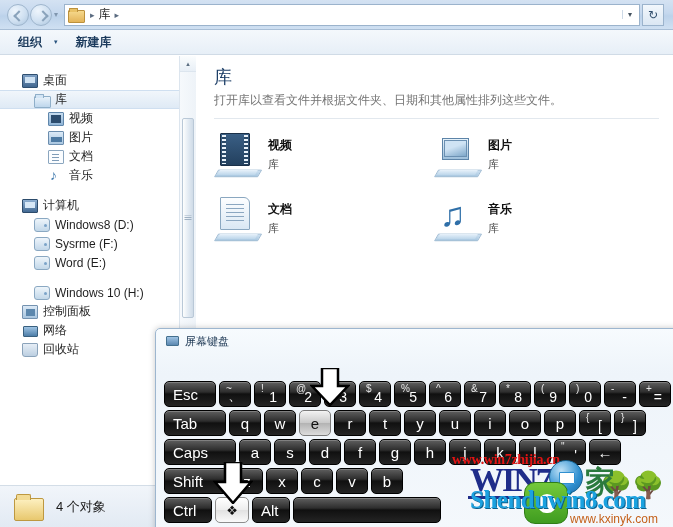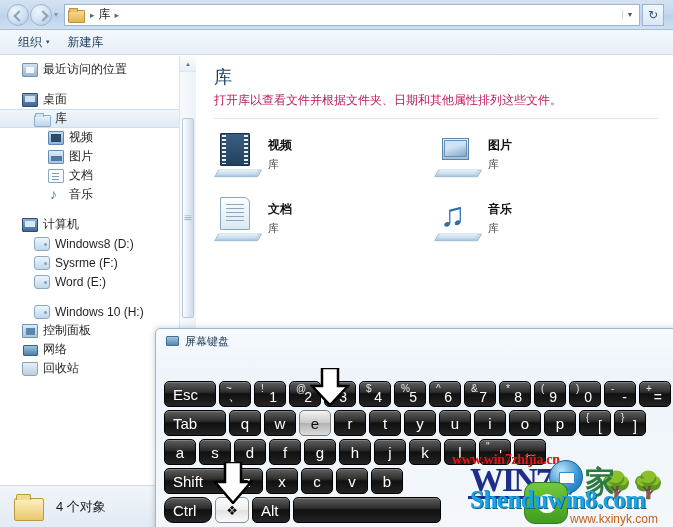--- a/index.html
+++ b/index.html
@@ -59,21 +59,21 @@
     border: 1px solid #9bb3cc; color:#33506e; font-size:12px;
     display:flex; align-items:center; justify-content:center;
   }
   .ab-edge { width:5px; height:22px; }
 
   .toolbar {
     height: 25px; display:flex; align-items:center; gap:18px; padding-left: 18px;
     background: linear-gradient(180deg,#f4f8fc 0%, #e7eff7 100%);
     border-bottom: 1px solid #d0dbe6;
   }
-  .tb-item { font-size:12px; color:#1b3a5c; display:flex; align-items:center; gap:4px; }
+  .tb-item { font-size:12px; color:#1b3a5c; display:flex; align-items:center; gap:12px;font-weight:bold; }
   .tb-caret { font-size:7px; color:#27527e; }
 
   .body-area { position:absolute; top:56px; left:0; right:0; bottom:42px; display:flex; }
 
   
   .sidebar {
     width: 196px; background:#fff; position:relative; overflow:hidden;
     border-right:none; padding-top:4px;
   }
   .nav-row {
@@ -154,21 +154,21 @@
   }
   .sb-grip {
     position:absolute; left:50%; top:50%; transform:translate(-50%,-50%);
     width:7px; height:5px;
     background: repeating-linear-gradient(180deg,#9fb0c2 0 1px, transparent 1px 2px);
   }
 
   
   .content { flex:1; background:#fff; padding: 12px 0 0 18px; position:relative; }
   .lib-title { font-size:18px; color:#1b3d66; line-height:1.1; }
-  .lib-sub { font-size:12px; color:#be185d; margin-top:4px; }
+  .lib-sub { font-size:12px; color:#737373; margin-top:4px; }
   .lib-rule { height:1px; background:#e2e8ee; margin:9px 14px 0 0; }
   .lib-grid {
     margin-top:12px; display:grid; grid-template-columns: 220px 220px;
     row-gap: 18px;
   }
   .lib-item { display:flex; align-items:flex-start; gap:10px; }
   .lib-ico { width:44px; height:46px; position:relative; flex:none; }
   .lib-base {
     position:absolute; left:0; bottom:0; width:44px; height:13px;
     background: linear-gradient(180deg,#cfe2f2,#a8c7e0);
@@ -253,21 +253,21 @@
     border:1px solid #000; color:#fff;
     display:flex; align-items:center; justify-content:center;
     font-size:15px; font-family:"Liberation Sans",sans-serif;
     box-shadow: inset 0 1px 0 rgba(255,255,255,.22);
   }
   .key.w-u { width:32px; }
   .key.w-esc { width:52px; }
   .key.w-tab { width:62px; }
   .key.w-caps { width:72px; }
   .key.w-shift { width:64px; }
-  .key.w-ctrl { width:48px;border-radius:9px; }
+  .key.w-ctrl { width:48px; }
   .key.w-win { width:34px; }
   .key.w-alt { width:38px; }
   .key.w-space { width:148px; }
   .key.label-left { justify-content:flex-start; padding-left:8px; font-size:15px; }
   .key .up {
     position:absolute; left:6px; top:1px; font-size:10px; color:#e8e8e8;
   }
   .key .lo {
     position:absolute; right:8px; bottom:1px; font-size:14px; color:#fff;
   }
@@ -363,24 +363,20 @@
     </div>
     <div class="tb-item">
       <span>新建库</span>
     </div>
   </div>
 
   <div class="body-area">
 
     <div class="sidebar">
       <div id="nav-list">
-          <div class="nav-row ind-0">
-            <span class="ic ic-recent"></span>
-            <span>最近访问的位置</span>
-          </div>
           <div class="nav-gap"></div>
           <div class="nav-row ind-0">
             <span class="ic ic-monitor"></span>
             <span>桌面</span>
           </div>
           <div class="nav-row ind-1 selected">
             <span class="ic ic-folder"></span>
             <span>库</span>
           </div>
           <div class="nav-row ind-2">
@@ -604,20 +600,23 @@
         <div class="key w-u">
           <span class="up">{</span>
           <span class="lo">[</span>
         </div>
         <div class="key w-u">
           <span class="up">}</span>
           <span class="lo">]</span>
         </div>
       </div>
       <div class="krow">
+        <div class="key w-caps label-left">
+          <span>Caps</span>
+        </div>
         <div class="key w-u">
           <span>a</span>
         </div>
         <div class="key w-u">
           <span>s</span>
         </div>
         <div class="key w-u">
           <span>d</span>
         </div>
         <div class="key w-u">

